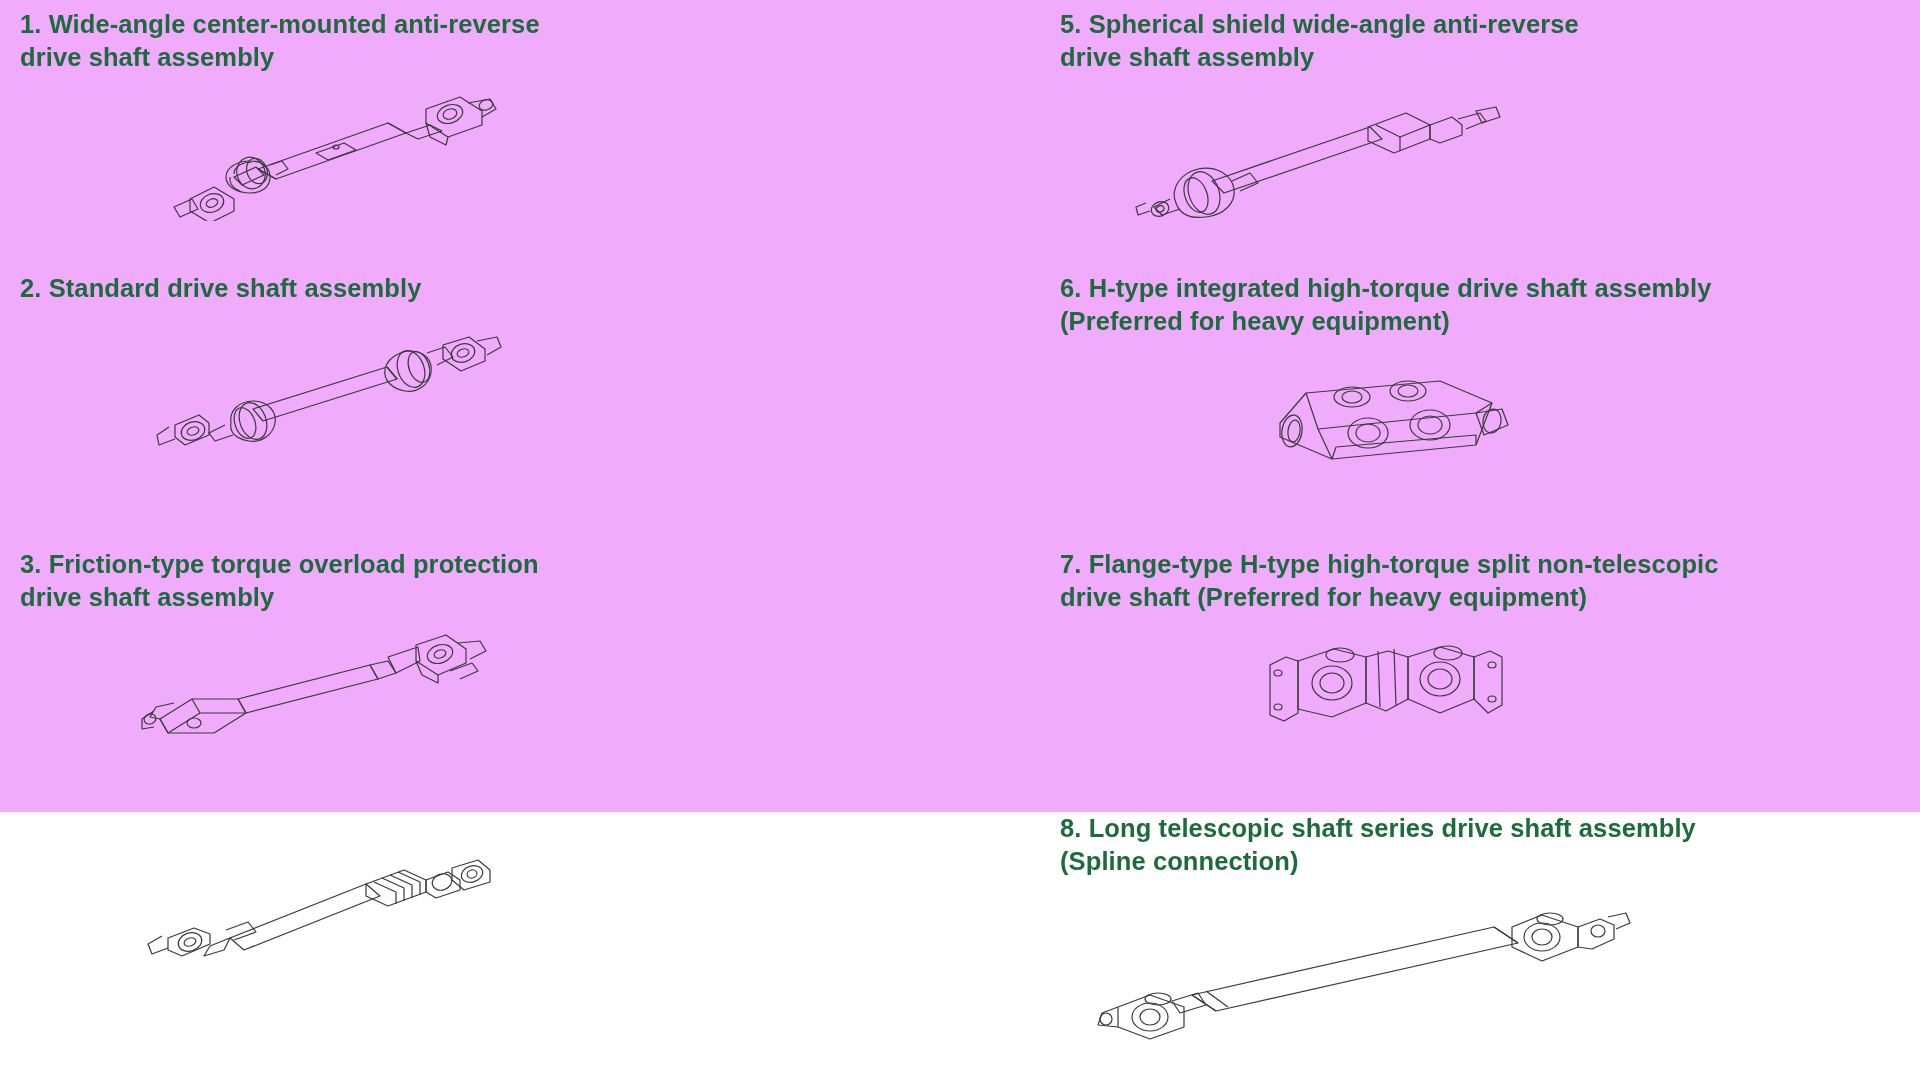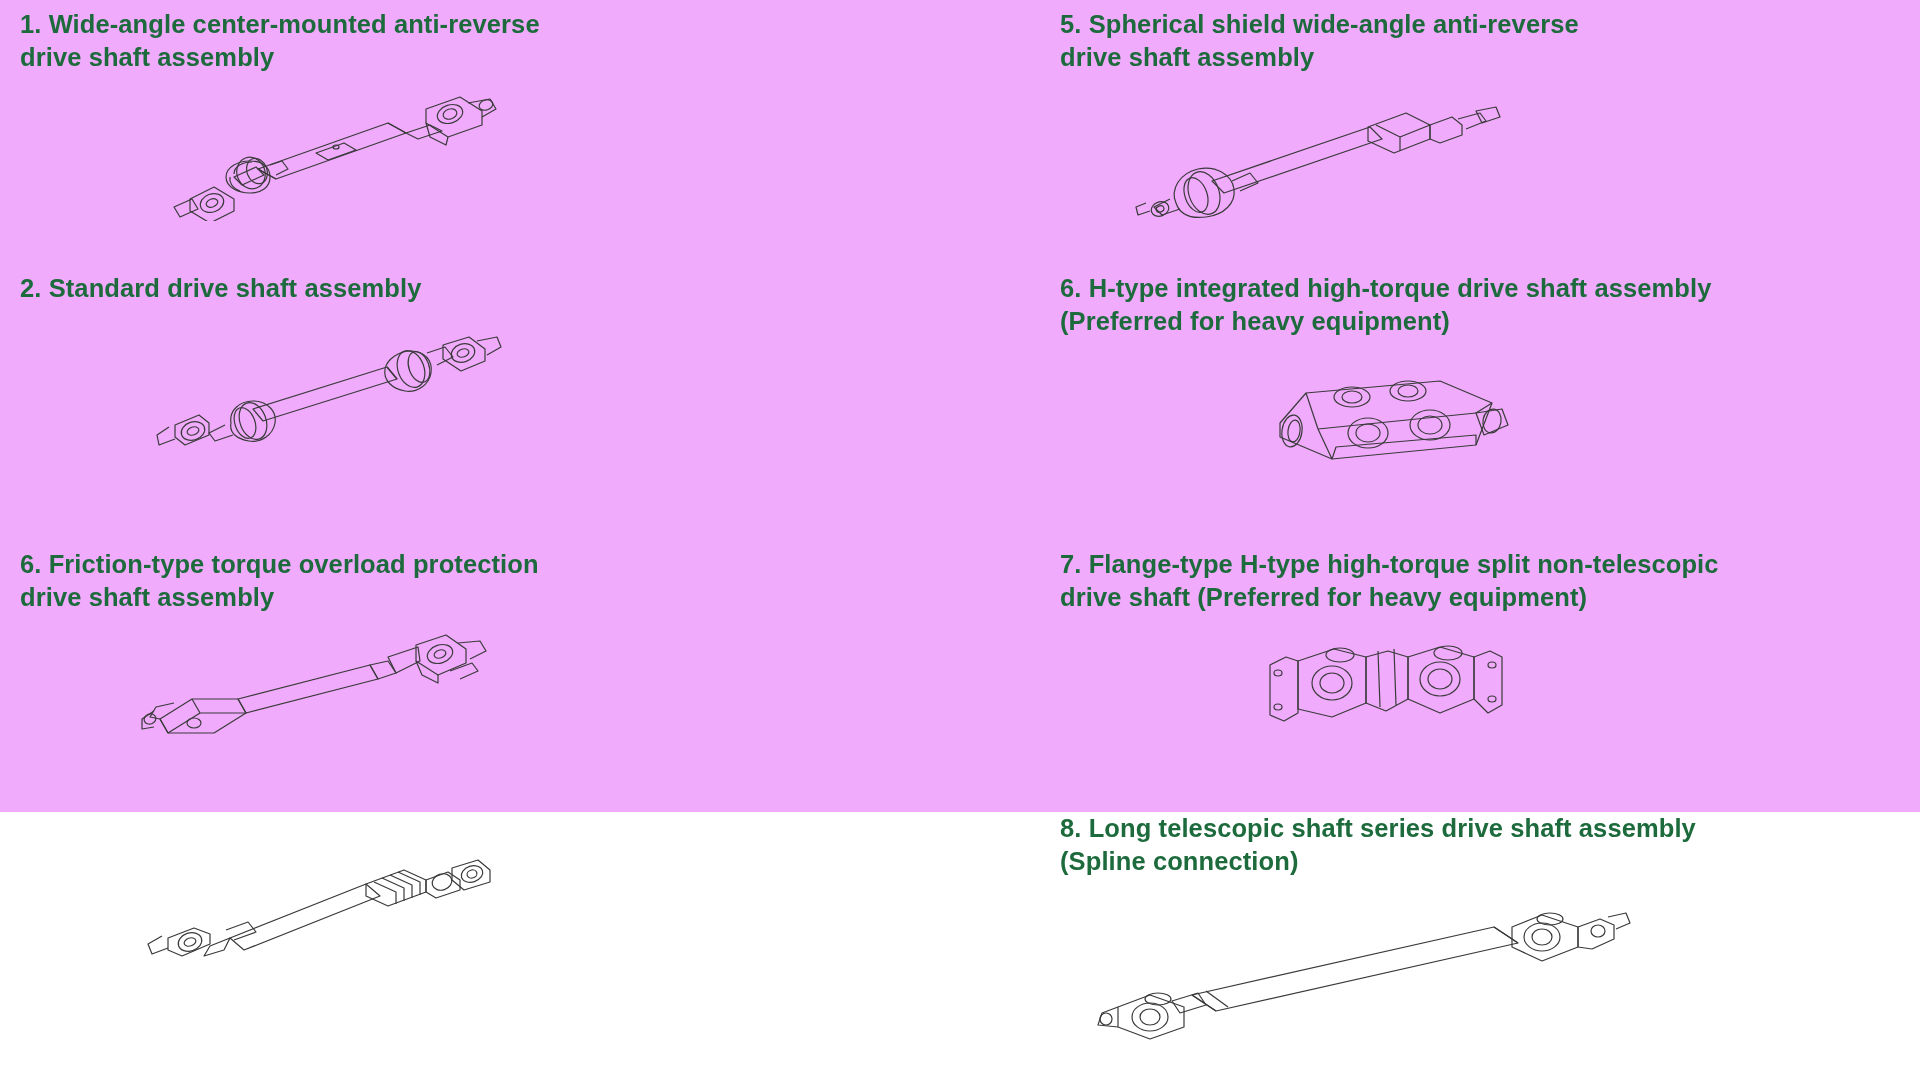--- a/index.html
+++ b/index.html
@@ -134,21 +134,21 @@
             <path d="M74 112 L50 122 L40 114 L40 102 L64 92 L74 100 Z"></path>
             <ellipse cx="58" cy="108" rx="12" ry="9" transform="rotate(-18 58 108)"></ellipse>
             <ellipse cx="58" cy="108" rx="6" ry="4" transform="rotate(-18 58 108)"></ellipse>
             <path d="M40 116 L24 122 L22 112 L34 104"></path>
           </g>
         </svg>
       </div>
     </div>
 
     <div class="item pos-3">
-      <div class="item-caption">6. Friction-type torque overload protection
+      <div class="item-caption">3. Friction-type torque overload protection
 drive shaft assembly</div>
       <div class="figure">
         <svg width="420" height="140" viewBox="0 0 420 140" class="fig-pos" style="left:100px; top:10px;" fill="none" stroke="#3a3a3a" stroke-width="1.2" stroke-linejoin="round">
           <g>
             <path d="M118 72 L250 38 L258 52 L126 86 Z"></path>
 
             <path d="M40 92 L72 72 L118 72 L126 86 L94 106 L48 106 Z"></path>
             <path d="M40 92 L48 106"></path>
             <path d="M72 72 L80 86 L126 86"></path>
             <path d="M80 86 L48 106"></path>

